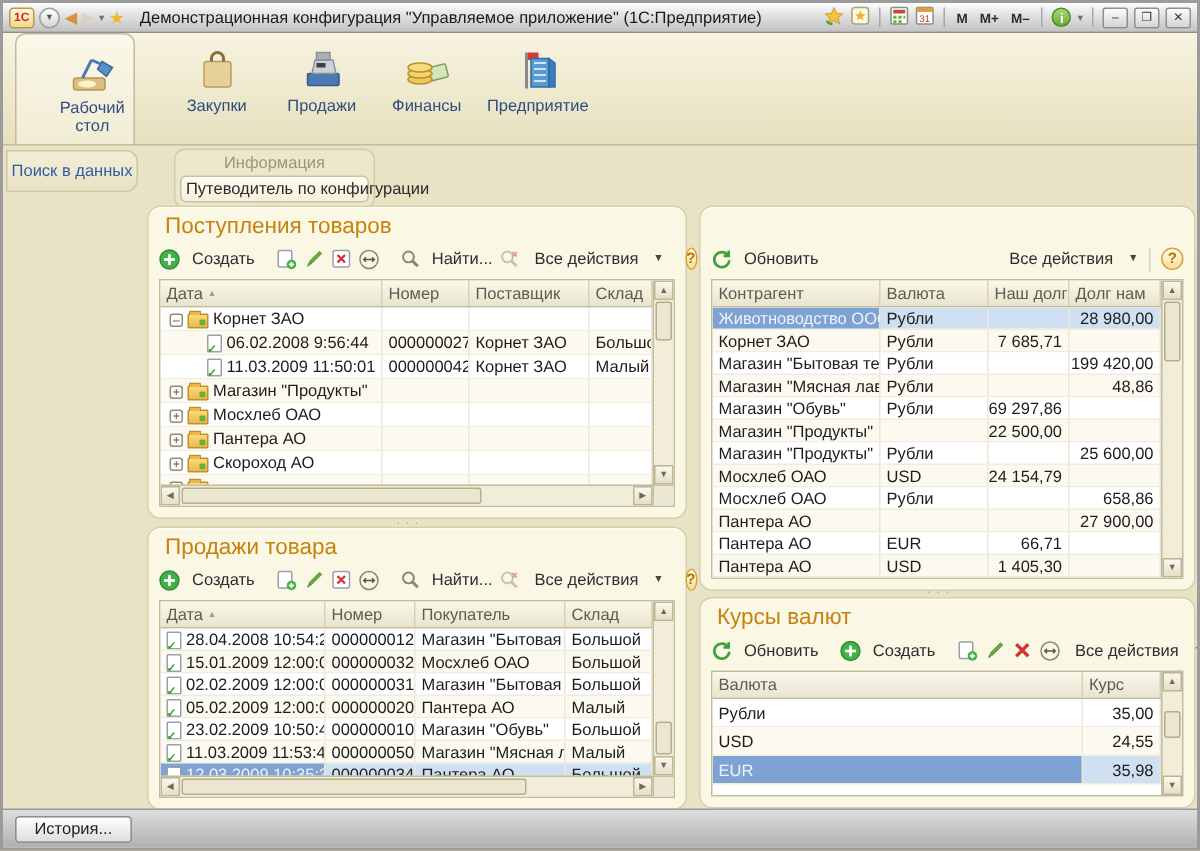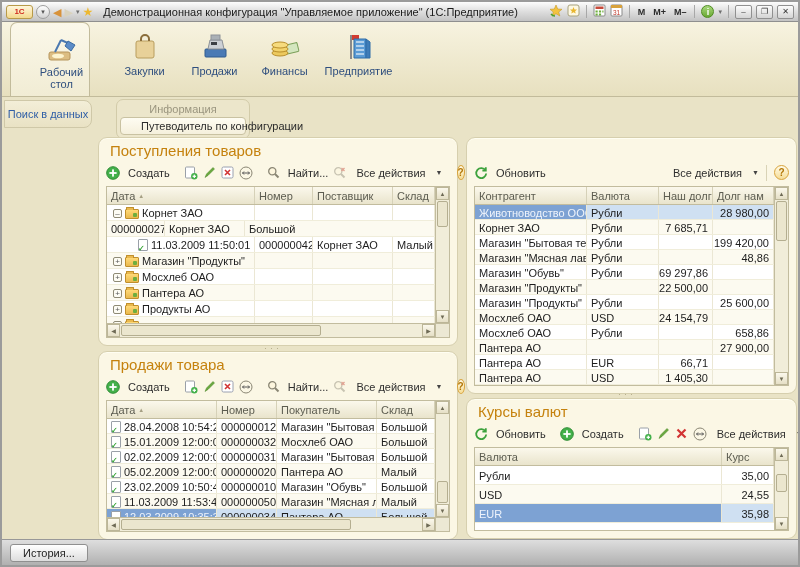--- a/index.html
+++ b/index.html
@@ -3,21 +3,21 @@
 <meta charset="utf-8">
 <style>
   * { box-sizing: border-box; margin:0; padding:0; }
   html,body { width:800px; height:567px; }
   body { font-family:"Liberation Sans", sans-serif; font-size:11px; color:#1d1d1d; background:#777; }
   .window { position:relative; width:800px; height:567px; background:#e9e3c6; border:2px solid #9b9b9b; overflow:hidden; }
 
   
   .titlebar { height:20px; background:linear-gradient(#fdfdfd,#dedede 50%,#c3c3c3); border-bottom:1px solid #8f8f8f; display:flex; align-items:center; padding:0 4px; }
   .tb-left { display:flex; align-items:center; gap:3px; }
-  .applogo { width:27px; height:14px; border:1px solid #b89a48; border-radius:3px; background:linear-gradient(#fff6dc,#f3d98d); color:#cf2a1e; font-size:8px; font-weight:bold; text-align:center; line-height:12px; }
+  .applogo { width:17px; height:14px; border:1px solid #b89a48; border-radius:3px; background:linear-gradient(#fff6dc,#f3d98d); color:#cf2a1e; font-size:8px; font-weight:bold; text-align:center; line-height:12px; }
   .roundbtn { width:14px; height:14px; border:1px solid #9e9e9e; border-radius:50%; background:linear-gradient(#ffffff,#d2d2d2); font-size:7px; color:#555; text-align:center; line-height:12px; }
   .navarrow { font-size:11px; line-height:14px; }
   .arr-back { color:#d8923a; }
   .arr-fwd { color:#d9d2bd; }
   .mini-caret { font-size:7px; color:#6e6e6e; }
   .tb-star { color:#edb82f; font-size:12px; line-height:14px; }
   .wtitle { flex:1; margin-left:10px; font-size:11px; color:#1a1a1a; white-space:nowrap; overflow:hidden; }
   .tb-right { display:flex; align-items:center; gap:4px; }
   .tbsep { width:1px; height:13px; background:#a8a8a8; margin:0 2px; }
   .memobtn { font-size:9px; font-weight:bold; color:#2c2c2c; padding:0 2px; }
@@ -31,21 +31,21 @@
   .navtab.active { width:80px; background:linear-gradient(#fbf8ea,#f1ecd4); border:1px solid #c2bb9b; border-bottom:none; border-radius:7px 7px 0 0; margin-right:8px; }
   .navtab .nicon { height:34px; display:flex; align-items:center; justify-content:center; }
   .navtab .nlabel { margin-top:2px; }
 
   
   .content { position:absolute; top:96px; left:0; right:0; bottom:26px; background:#e9e3c6; }
   .sidebox { position:absolute; left:2px; top:2px; width:88px; height:28px; background:linear-gradient(#f3eed8,#e9e2c4); border:1px solid #cfc8a8; border-radius:0 8px 8px 0; display:flex; align-items:center; justify-content:center; }
   .sidelink { color:#2f5ea6; }
   .subtabs { position:absolute; left:114px; top:1px; width:134px; border:1px solid #d2cba9; border-radius:7px; background:#ece6cb; padding:2px 3px 3px; text-align:center; }
   .subtab-dis { color:#9a957f; padding:1px 0 2px; }
-  .subtab-en { background:linear-gradient(#fefcf2,#f5f0dc); border:1px solid #c9c2a2; border-radius:4px; padding:2px 20px; color:#2b2b2b; white-space:nowrap; }
+  .subtab-en { background:linear-gradient(#fefcf2,#f5f0dc); border:1px solid #c9c2a2; border-radius:4px; padding:2px 3px; color:#2b2b2b; white-space:nowrap; }
   .dots { position:absolute; color:#b1a987; font-size:9px; letter-spacing:3px; }
 
   
   .panel { position:absolute; background:#fbf7e5; border:1px solid #d6cfae; border-radius:9px; box-shadow:inset 0 1px 0 #fffef2; }
   .ptitle { position:absolute; top:4px; left:11px; font-size:15px; color:#c5820e; }
   .ptb { position:absolute; top:23px; left:7px; right:7px; height:23px; display:flex; align-items:center; gap:5px; color:#2e2e2e; }
   .ptb .sep { width:1px; height:16px; background:#d9d3b6; margin:0 2px; }
   .ptb .spacer { flex:1; }
   .tbbtn { display:flex; align-items:center; gap:8px; white-space:nowrap; }
   .caret { font-size:7px; color:#444; margin-left:2px; }
@@ -324,20 +324,25 @@
                 <span></span>
               </div>
               <div class="td c2">
                 <span></span>
               </div>
               <div class="td c3">
                 <span></span>
               </div>
             </div>
             <div class="tr">
+              <div class="td c0">
+                <span class="indent1"></span>
+                <span class="doc-icon"></span>
+                <span>06.02.2008 9:56:44</span>
+              </div>
               <div class="td c1">
                 <span>000000027</span>
               </div>
               <div class="td c2">
                 <span>Корнет ЗАО</span>
               </div>
               <div class="td c3">
                 <span>Большой</span>
               </div>
             </div>
@@ -402,21 +407,21 @@
                 <span></span>
               </div>
               <div class="td c3">
                 <span></span>
               </div>
             </div>
             <div class="tr">
               <div class="td c0">
                 <span class="expander">+</span>
                 <span class="folder-icon"></span>
-                <span>Продукты АО</span>
+                <span>Скороход АО</span>
               </div>
               <div class="td c1">
                 <span></span>
               </div>
               <div class="td c2">
                 <span></span>
               </div>
               <div class="td c3">
                 <span></span>
               </div>

